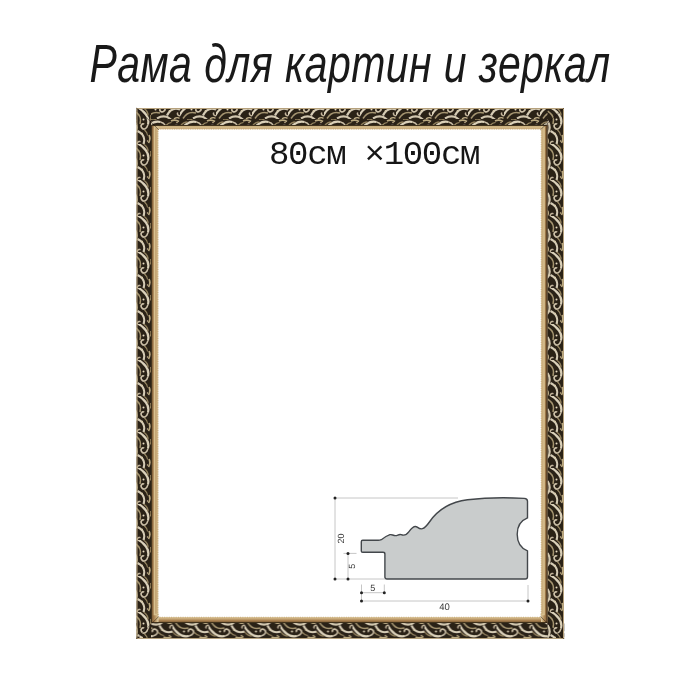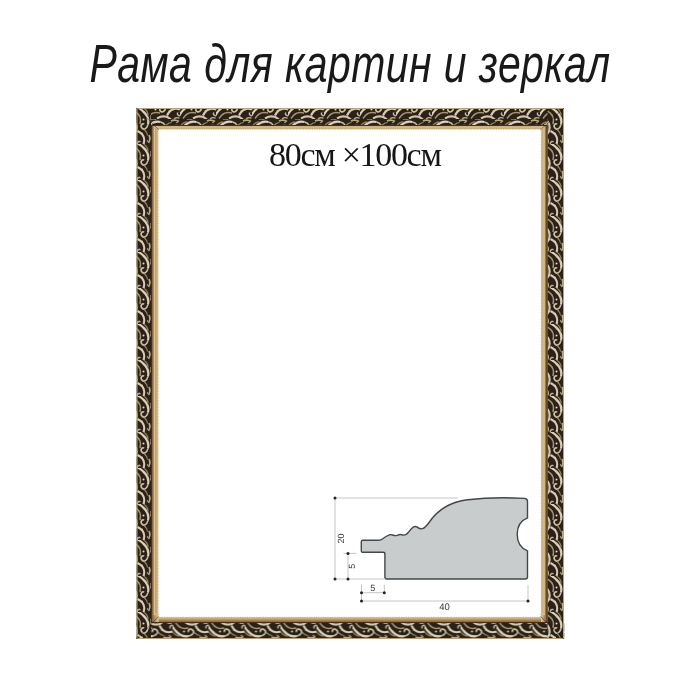--- a/index.html
+++ b/index.html
@@ -1,21 +1,21 @@
 <!DOCTYPE html>
 <html><head>
 <meta charset="utf-8">
 <style>
   html,body{margin:0;padding:0;width:700px;height:700px;background:#ffffff;overflow:hidden;}
   #page{position:relative;width:700px;height:700px;font-family:"Liberation Sans",sans-serif;border-radius:30px;}
   #title{position:absolute;left:0;top:32px;width:700px;text-align:center;
          font-family:"Liberation Sans",sans-serif;font-style:italic;font-weight:400;
          font-size:47px;color:#191919;letter-spacing:0.5px;transform:scale(0.872,1.13);transform-origin:350px 0;white-space:nowrap;}
   #size{position:absolute;left:269px;top:138px;white-space:nowrap;color:#161616;
-        font-family:Liberation Serif, serif;font-size:34px;line-height:34px;letter-spacing:-1.3px;}
+        font-family:Liberation Mono, monospace;font-size:34px;line-height:34px;letter-spacing:-1.3px;}
   svg text{text-rendering:geometricPrecision;}
 </style>
 </head>
 <body>
 <div id="page">
 
   <div id="title">Рама для картин и зеркал</div>
 
   <svg id="frame" width="700" height="700" viewBox="0 0 700 700" style="position:absolute;left:0;top:0">
     <defs>

